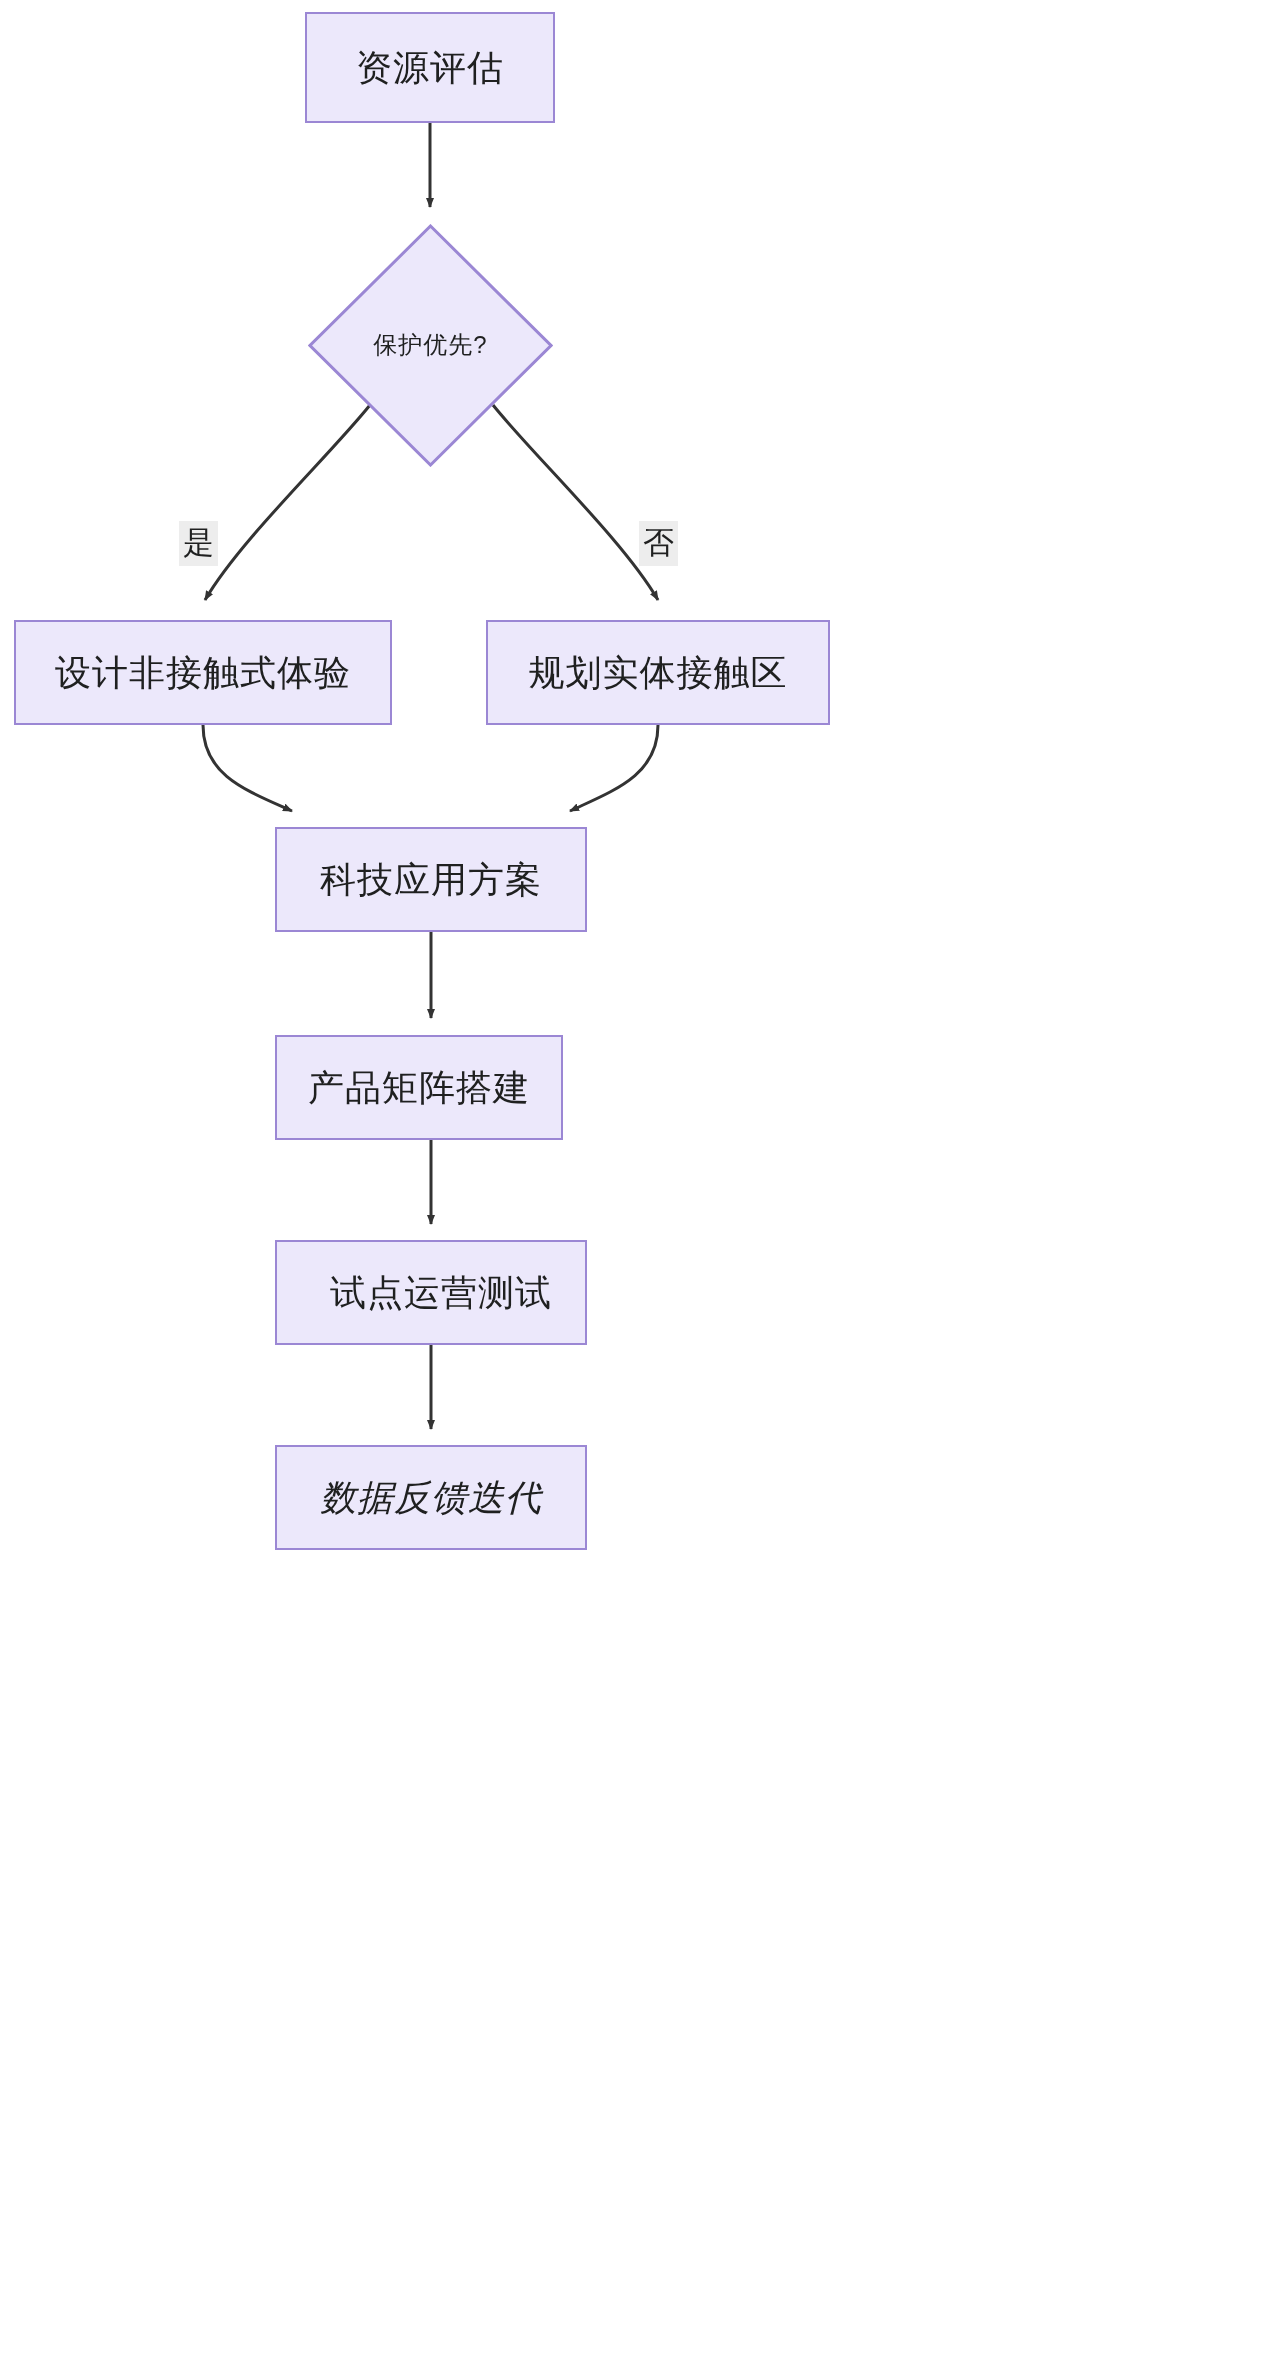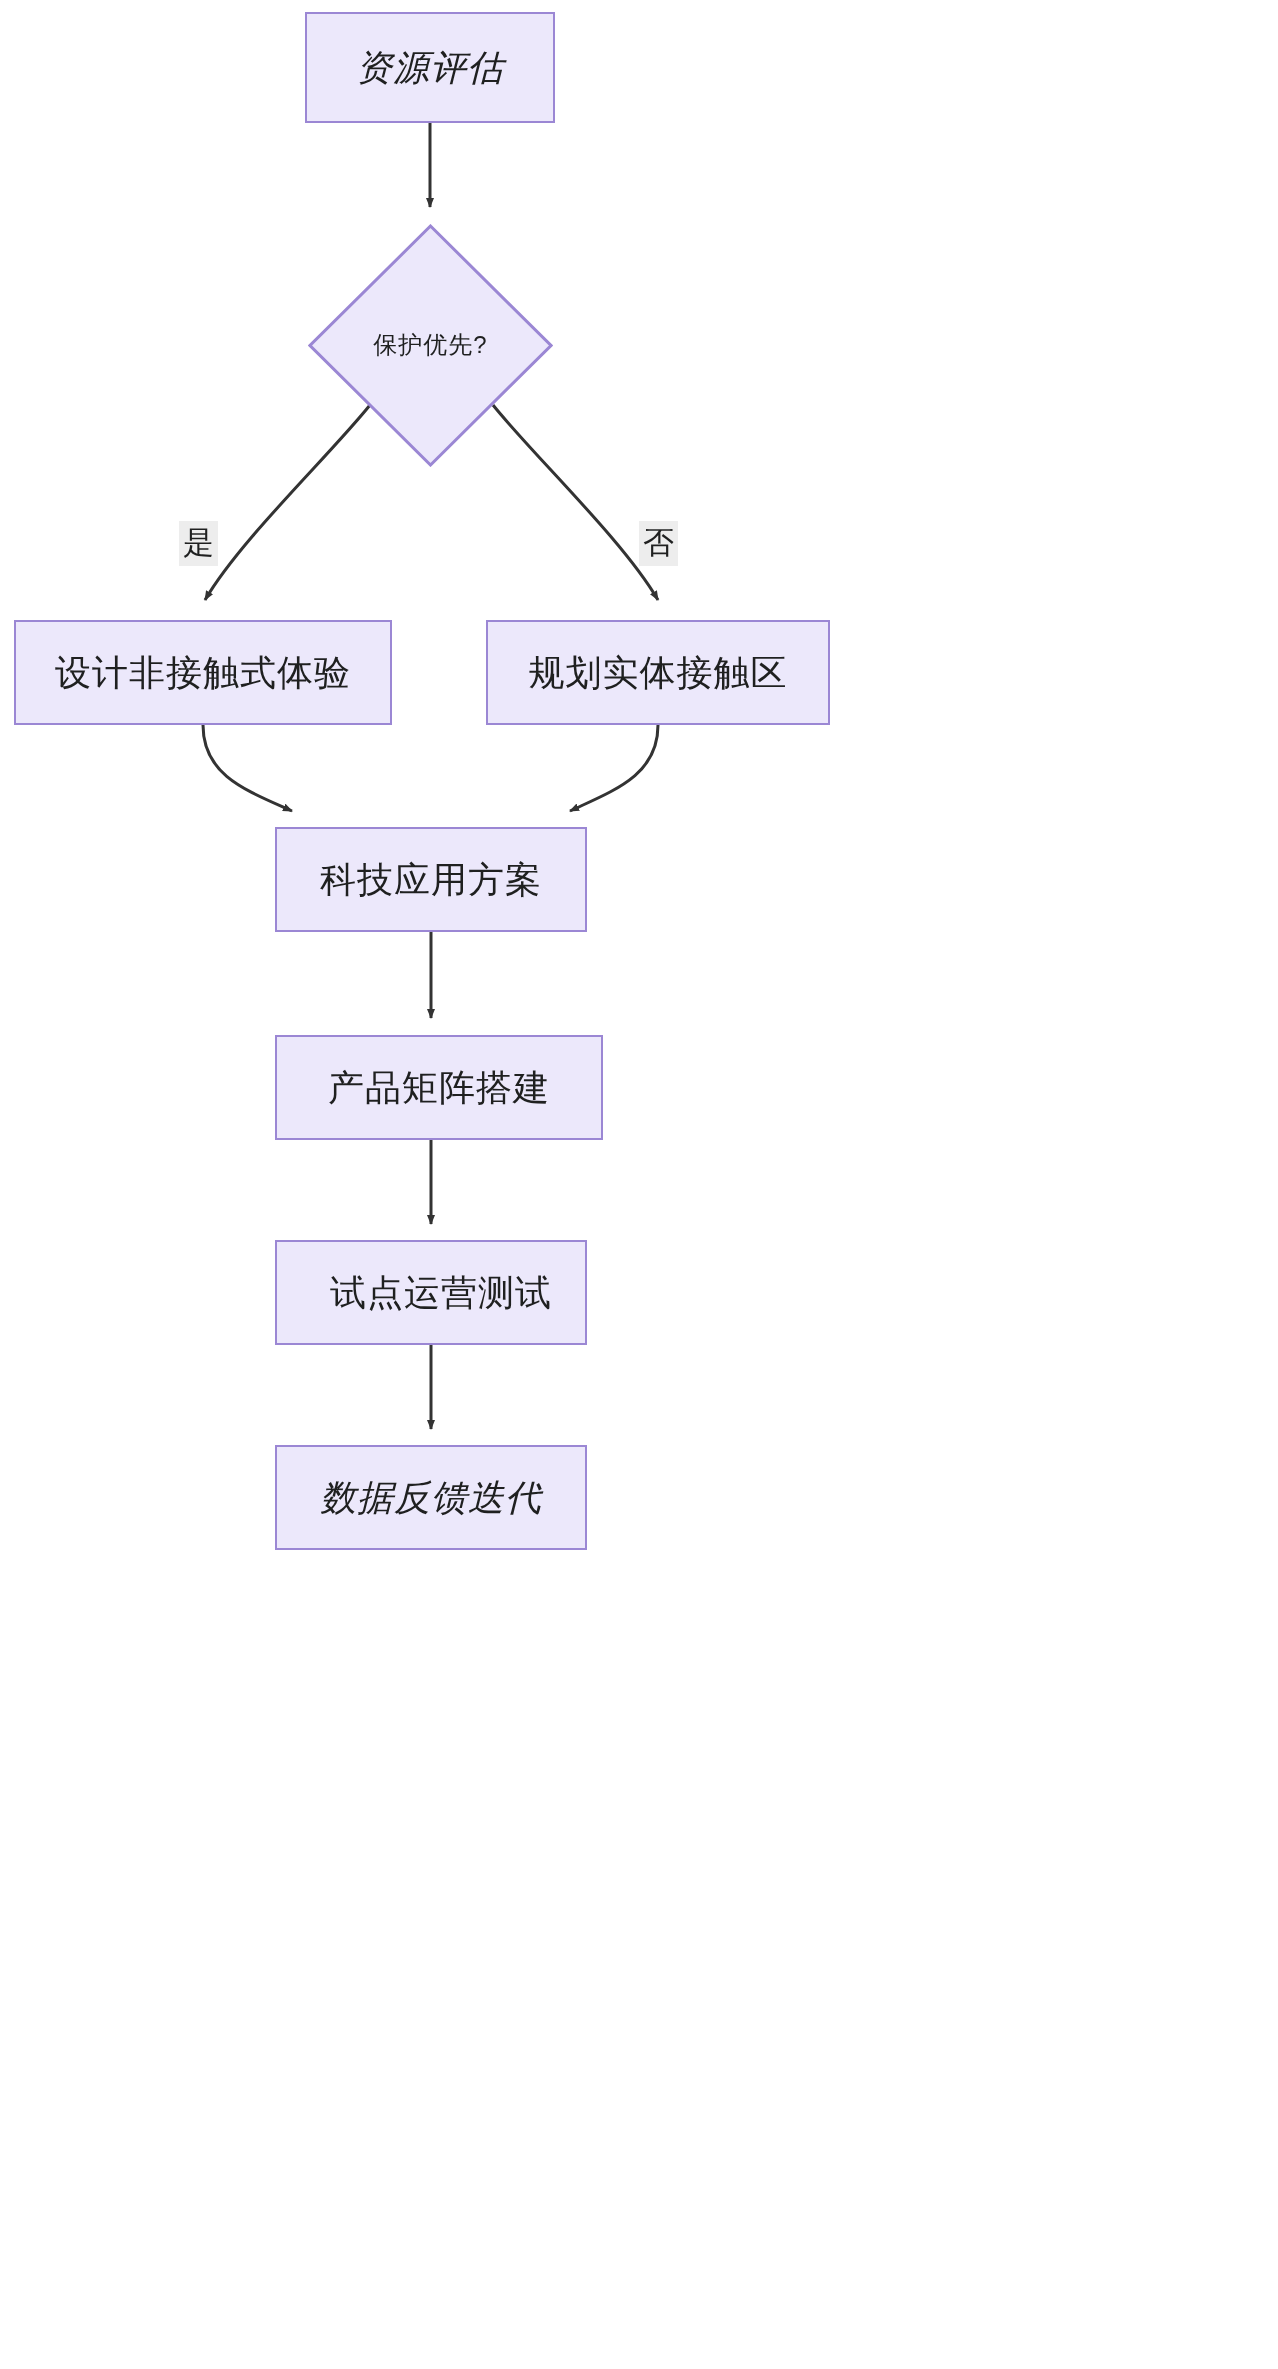--- a/index.html
+++ b/index.html
@@ -90,21 +90,21 @@
 
     <path d="M658,725 C658,775 615,790 570,811" fill="none" stroke="#333333" stroke-width="3" marker-end="url(#arrowhead)"></path>
 
     <path d="M431,932 L431,1018" fill="none" stroke="#333333" stroke-width="3" marker-end="url(#arrowhead)"></path>
 
     <path d="M431,1140 L431,1224" fill="none" stroke="#333333" stroke-width="3" marker-end="url(#arrowhead)"></path>
 
     <path d="M431,1345 L431,1429" fill="none" stroke="#333333" stroke-width="3" marker-end="url(#arrowhead)"></path>
   </svg>
 
-  <div class="node" style="left:305px; top:12px; width:250px; height:111px;font-style:italic;">
+  <div class="node" style="left:305px; top:12px; width:250px; height:111px;">
     <span>资源评估</span>
   </div>
 
   <div class="node node-decision" style="left:308px; top:224px; width:245px; height:243px;">
     <svg class="diamond-shape" viewBox="0 0 245 243" preserveAspectRatio="none" xmlns="http://www.w3.org/2000/svg">
       <polygon points="122.5,2 243,121.5 122.5,241 2,121.5" fill="#ece8fb" stroke="#9b87d4" stroke-width="3"></polygon>
     </svg>
     <span class="diamond-text">保护优先?</span>
   </div>
 
@@ -121,21 +121,21 @@
   </div>
 
   <div class="node" style="left:486px; top:620px; width:344px; height:105px;">
     <span>规划实体接触区</span>
   </div>
 
   <div class="node" style="left:275px; top:827px; width:312px; height:105px;">
     <span>科技应用方案</span>
   </div>
 
-  <div class="node" style="left:275px; top:1035px; width:328px; height:105px;">
+  <div class="node" style="left:275px; top:1035px; width:288px; height:105px;">
     <span>产品矩阵搭建</span>
   </div>
 
   <div class="node" style="left:275px; top:1240px; width:312px; height:105px;padding-left:20px;">
     <span>试点运营测试</span>
   </div>
 
   <div class="node" style="left:275px; top:1445px; width:312px; height:105px;font-style:italic;">
     <span>数据反馈迭代</span>
   </div>

